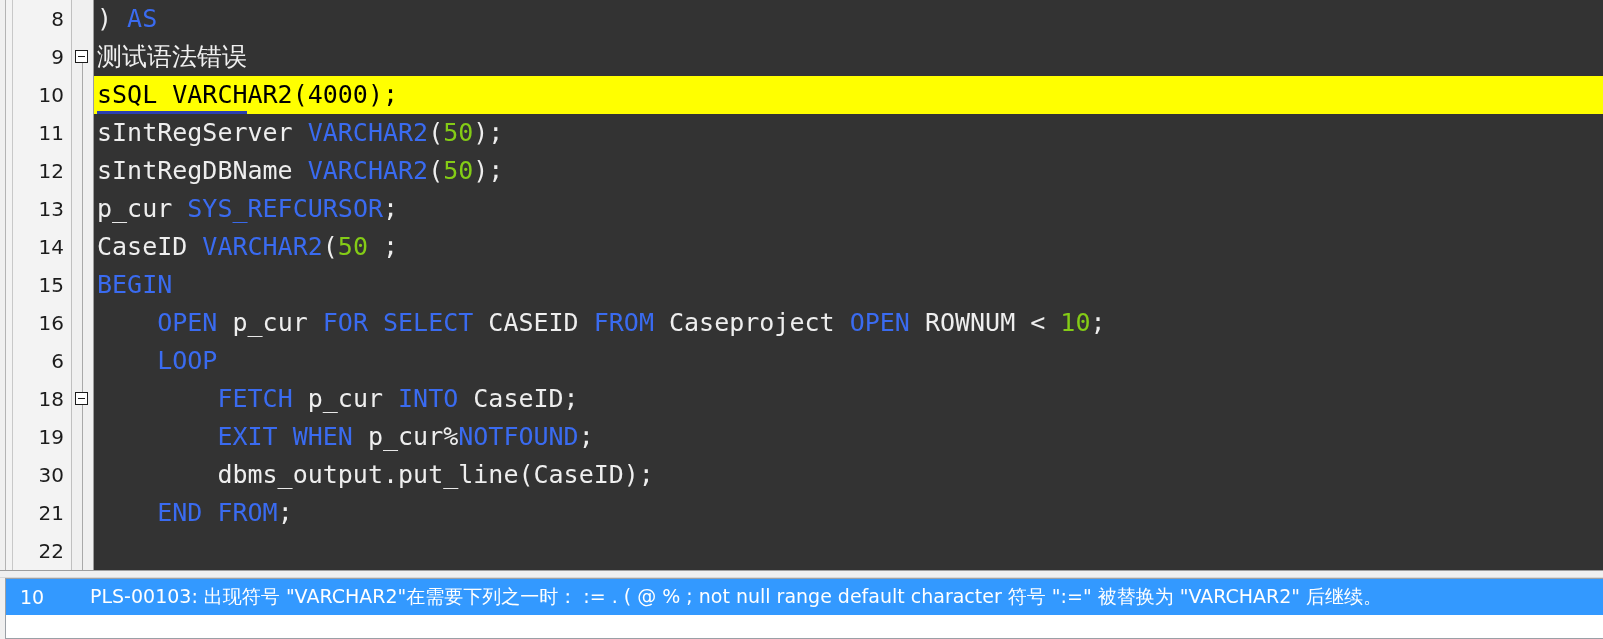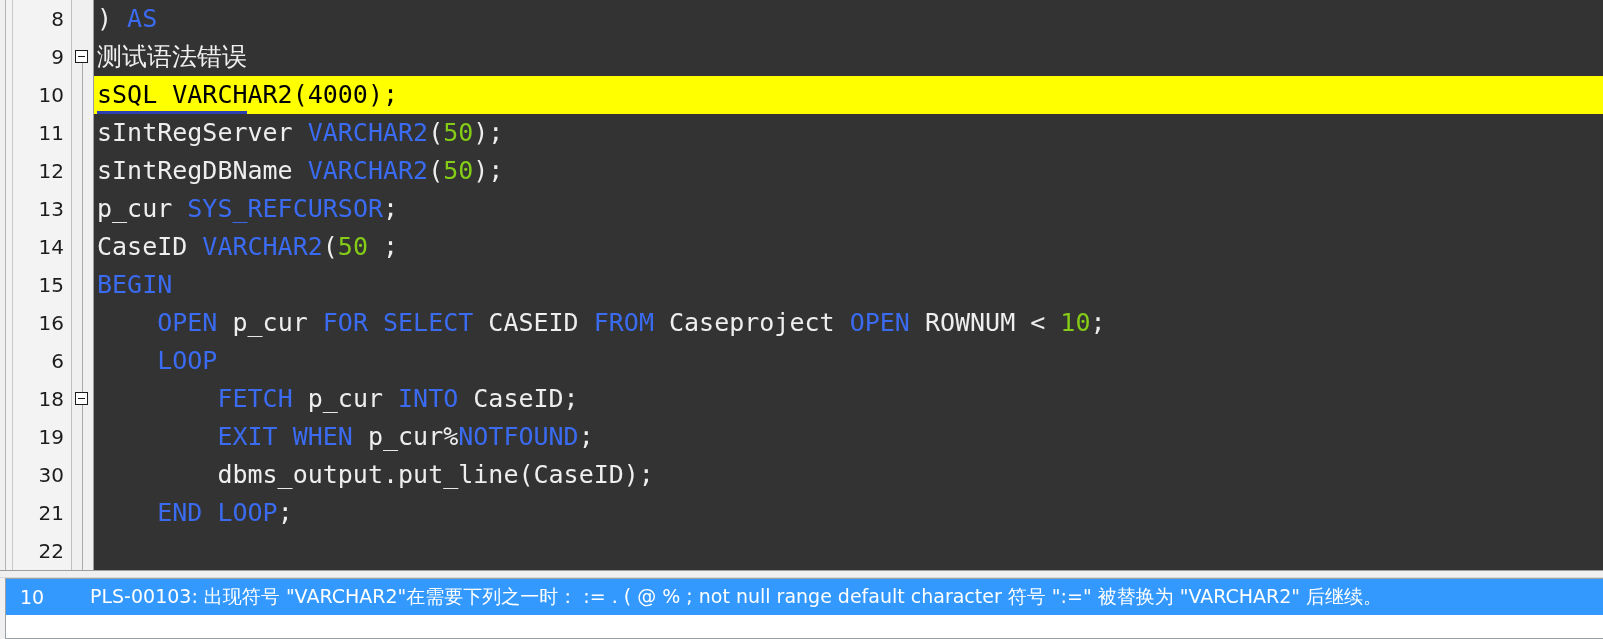--- a/index.html
+++ b/index.html
@@ -249,21 +249,21 @@
           <div class="cline"><span class="txt">sIntRegServer </span><span class="kw">VARCHAR2</span><span class="txt">(</span><span class="num">50</span><span class="txt">);</span></div>
           <div class="cline"><span class="txt">sIntRegDBName </span><span class="kw">VARCHAR2</span><span class="txt">(</span><span class="num">50</span><span class="txt">);</span></div>
           <div class="cline"><span class="txt">p_cur </span><span class="kw">SYS_REFCURSOR</span><span class="txt">;</span></div>
           <div class="cline"><span class="txt">CaseID </span><span class="kw">VARCHAR2</span><span class="txt">(</span><span class="num">50</span><span class="txt"> ;</span></div>
           <div class="cline"><span class="kw">BEGIN</span></div>
           <div class="cline"><span class="txt">    </span><span class="kw">OPEN</span><span class="txt"> p_cur </span><span class="kw">FOR SELECT</span><span class="txt"> CASEID </span><span class="kw">FROM</span><span class="txt"> Caseproject </span><span class="kw">OPEN</span><span class="txt"> ROWNUM &lt; </span><span class="num">10</span><span class="txt">;</span></div>
           <div class="cline"><span class="txt">    </span><span class="kw">LOOP</span></div>
           <div class="cline"><span class="txt">        </span><span class="kw">FETCH</span><span class="txt"> p_cur </span><span class="kw">INTO</span><span class="txt"> CaseID;</span></div>
           <div class="cline"><span class="txt">        </span><span class="kw">EXIT WHEN</span><span class="txt"> p_cur%</span><span class="kw">NOTFOUND</span><span class="txt">;</span></div>
           <div class="cline"><span class="txt">        dbms_output.put_line(CaseID);</span></div>
-          <div class="cline"><span class="txt">    </span><span class="kw">END LOOP</span><span class="txt">;</span></div>
+          <div class="cline"><span class="txt">    </span><span class="kw">END FROM</span><span class="txt">;</span></div>
         </div>
       <div class="right-edge"></div>
     </div>
   </div>
 
   <div class="editor-sep"></div>
 
   <div class="errlist">
     <div class="errlist-frame">
       <div id="err-rows">

